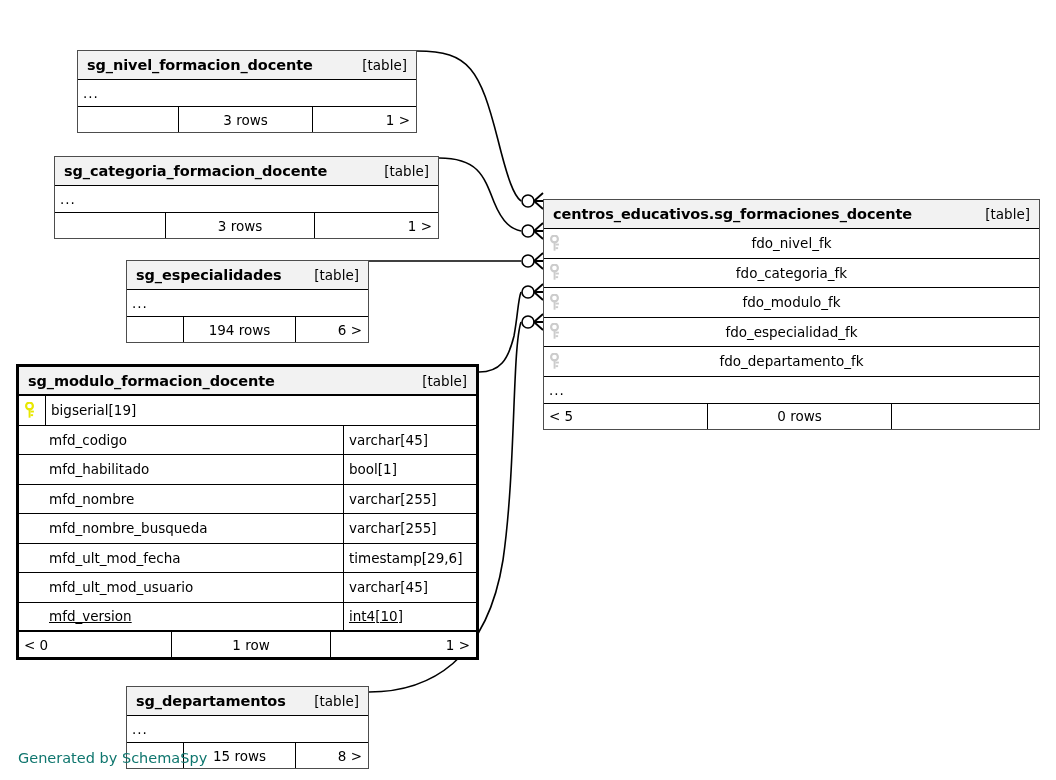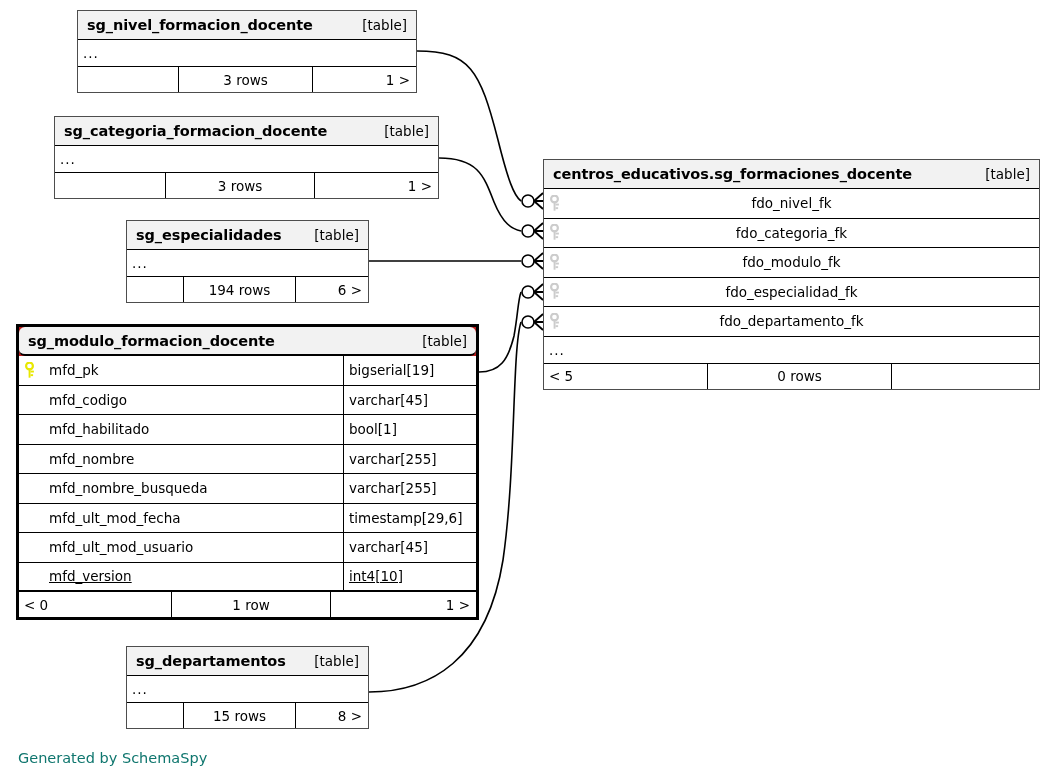--- a/index.html
+++ b/index.html
@@ -29,36 +29,37 @@
     height: 780px;
     pointer-events: none;
     z-index: 1;
   }
   .tbl {
     position: absolute;
     box-sizing: border-box;
     background: #b91c1c;
     border: 1.5px solid #4d4d4d;
     z-index: 2;
+    margin-top: 40px;
   }
   .tbl.focus {
     border: 3px solid #000000;
   }
   .tbl-head {
     box-sizing: border-box;
     background: #f2f2f2;
     border-bottom: 1.5px solid #000000;
     display: flex;
     align-items: center;
     justify-content: space-between;
     padding: 0 9px;
     height: 29px;
     white-space: nowrap;
   }
-  .tbl.focus .tbl-head { border-bottom: 2px solid #000000; border-radius: 6px; }
+  .tbl.focus .tbl-head { border-bottom: 2px solid #000000; }
   .tbl-name {
     font-weight: bold;
     font-size: 14.5px;
     letter-spacing: -0.1px;
   }
   .tbl-kind {
     font-size: 13.5px;
     font-weight: normal;
     padding-left: 14px;
   }
@@ -231,21 +232,20 @@
 
     <div class="col-row">
       <span class="col-key">
         <svg class="keyico" width="14" height="17" viewBox="0 0 14 17">
             <circle cx="4.5" cy="4" r="3.4" fill="none" stroke="#e8e800" stroke-width="2.2"></circle>
             <rect x="3.6" y="6.5" width="1.9" height="9.2" fill="#e8e800"></rect>
             <rect x="5.5" y="8.6" width="3.4" height="1.9" fill="#e8e800"></rect>
             <rect x="5.5" y="12.2" width="2.6" height="1.9" fill="#e8e800"></rect>
           </svg>
       </span>
-      <span class="col-name">mfd_pk</span>
       <span class="col-type" style="width:133px;">bigserial[19]</span>
     </div>
 
     <div class="col-row">
       <span class="col-key"></span>
       <span class="col-name">mfd_codigo</span>
       <span class="col-type" style="width:133px;">varchar[45]</span>
     </div>
 
     <div class="col-row">

